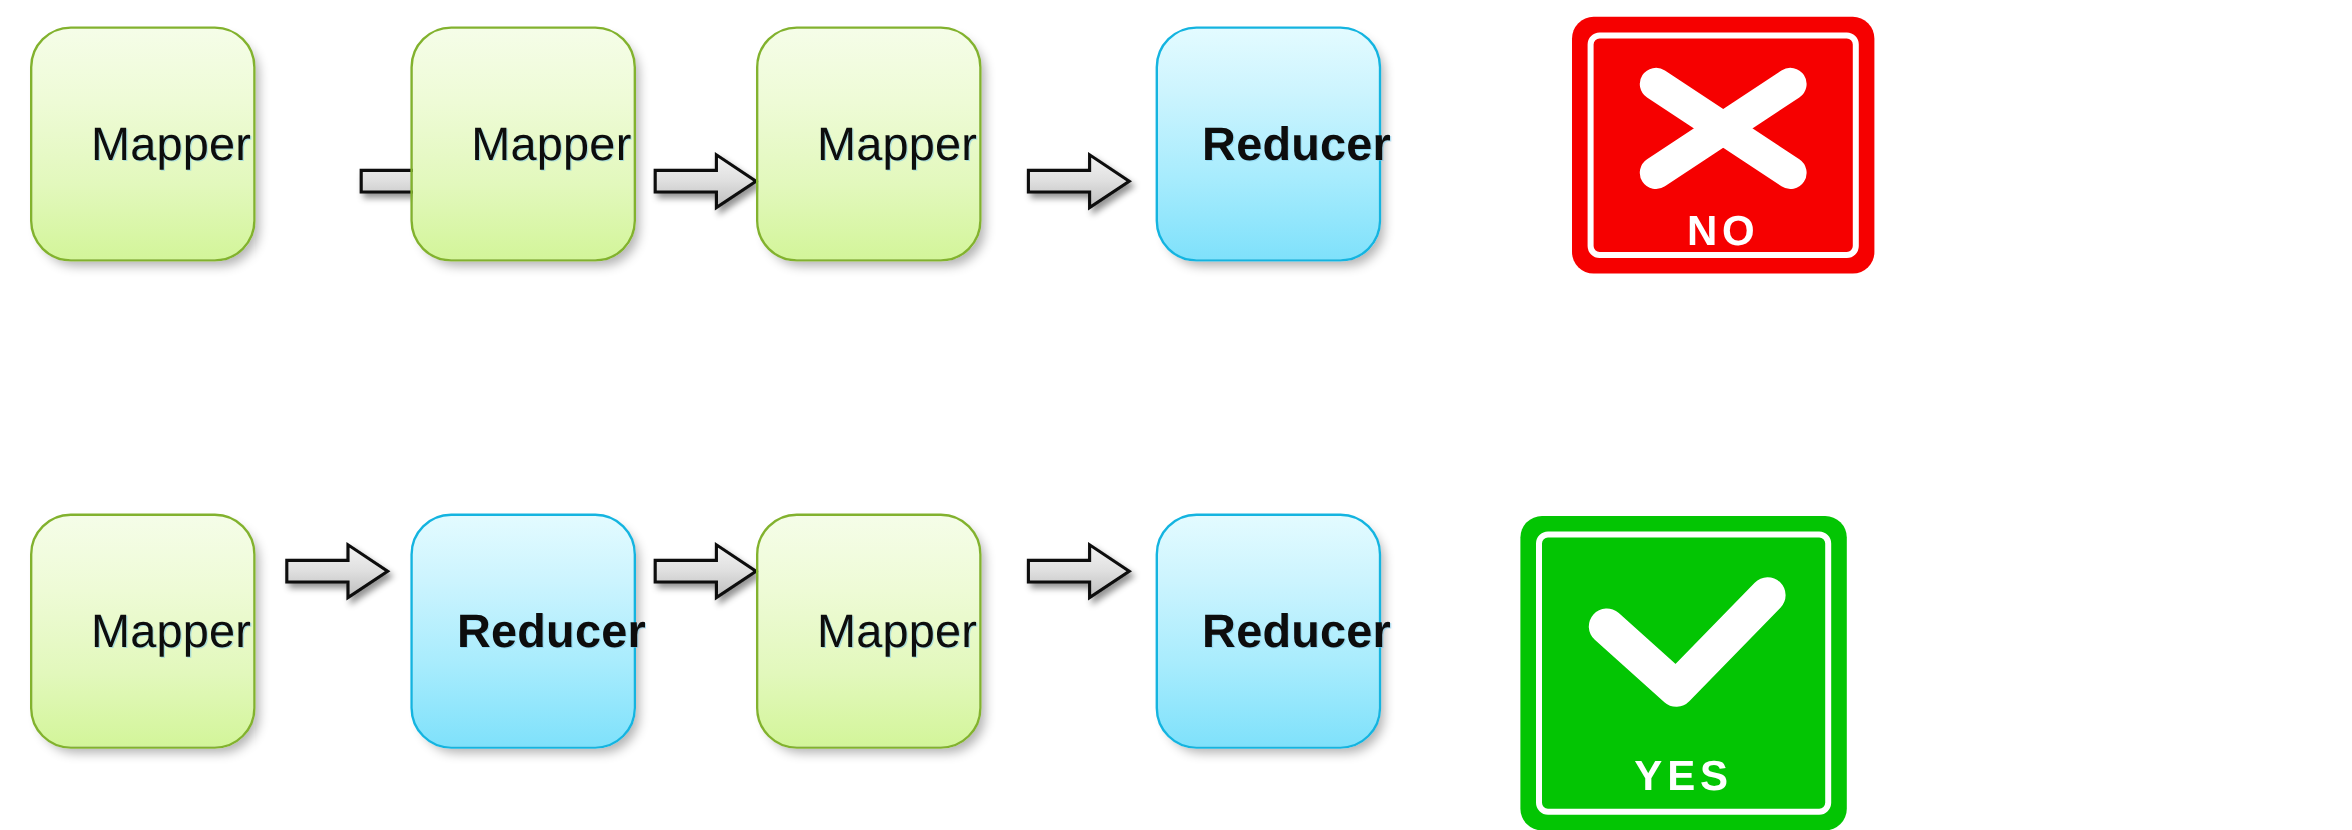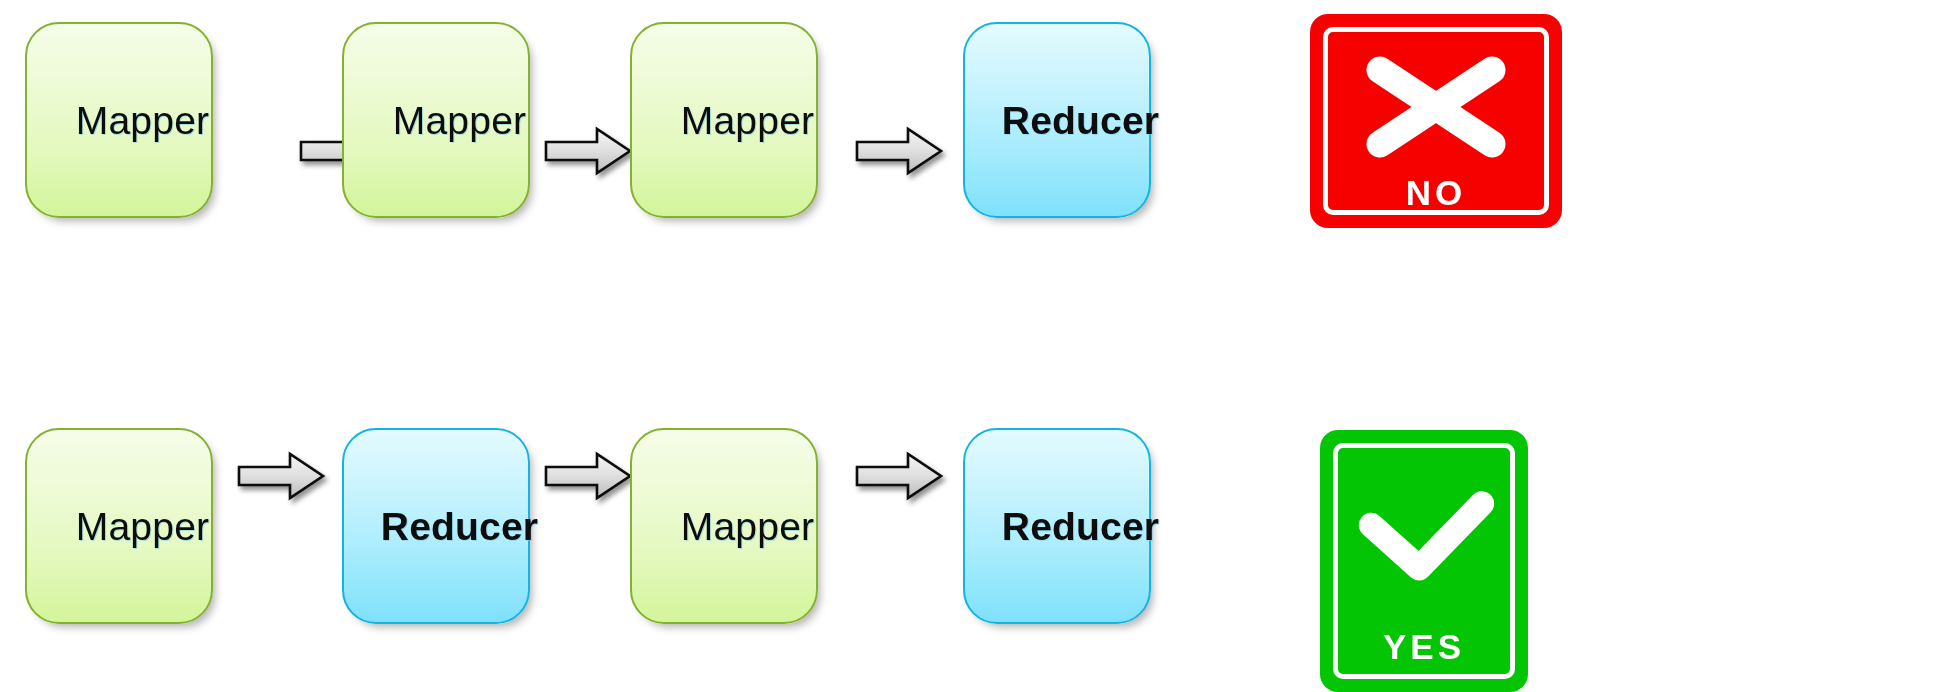--- a/index.html
+++ b/index.html
@@ -202,21 +202,21 @@
   <div class="arrow" style="left:856px; top:453px; width:86px; height:46px;">
     <svg viewBox="0 0 86 46" width="86" height="46" aria-hidden="true">
       <polygon filter="url(#arrShadow)" points="1,14 52,14 52,1 85,23 52,45 52,32 1,32" fill="url(#arrGrad)" stroke="#0a0a0a" stroke-width="2.6" stroke-linejoin="miter"></polygon>
     </svg>
   </div>
 
   <div class="node reducer" style="left:963px; top:428px; width:188px; height:196px;">
     <span class="node-label">Reducer</span>
   </div>
 
-  <div class="verdict yes" style="left:1320px; top:430px; width:208px; height:262px;">
+  <div class="verdict yes" style="left:1267px; top:430px; width:272px; height:262px;">
     <div class="inner-frame"></div>
     <div class="mark" style="top:44px; bottom:86px;">
       <svg viewBox="0 0 252 132" preserveAspectRatio="xMidYMid meet" aria-hidden="true">
         <polyline points="62,48 120,100 196,22" fill="none" stroke="#ffffff" stroke-width="30" stroke-linecap="round" stroke-linejoin="round"></polyline>
       </svg>
     </div>
     <div class="verdict-label" style="bottom:28px;">YES</div>
   </div>
 
 </div>

